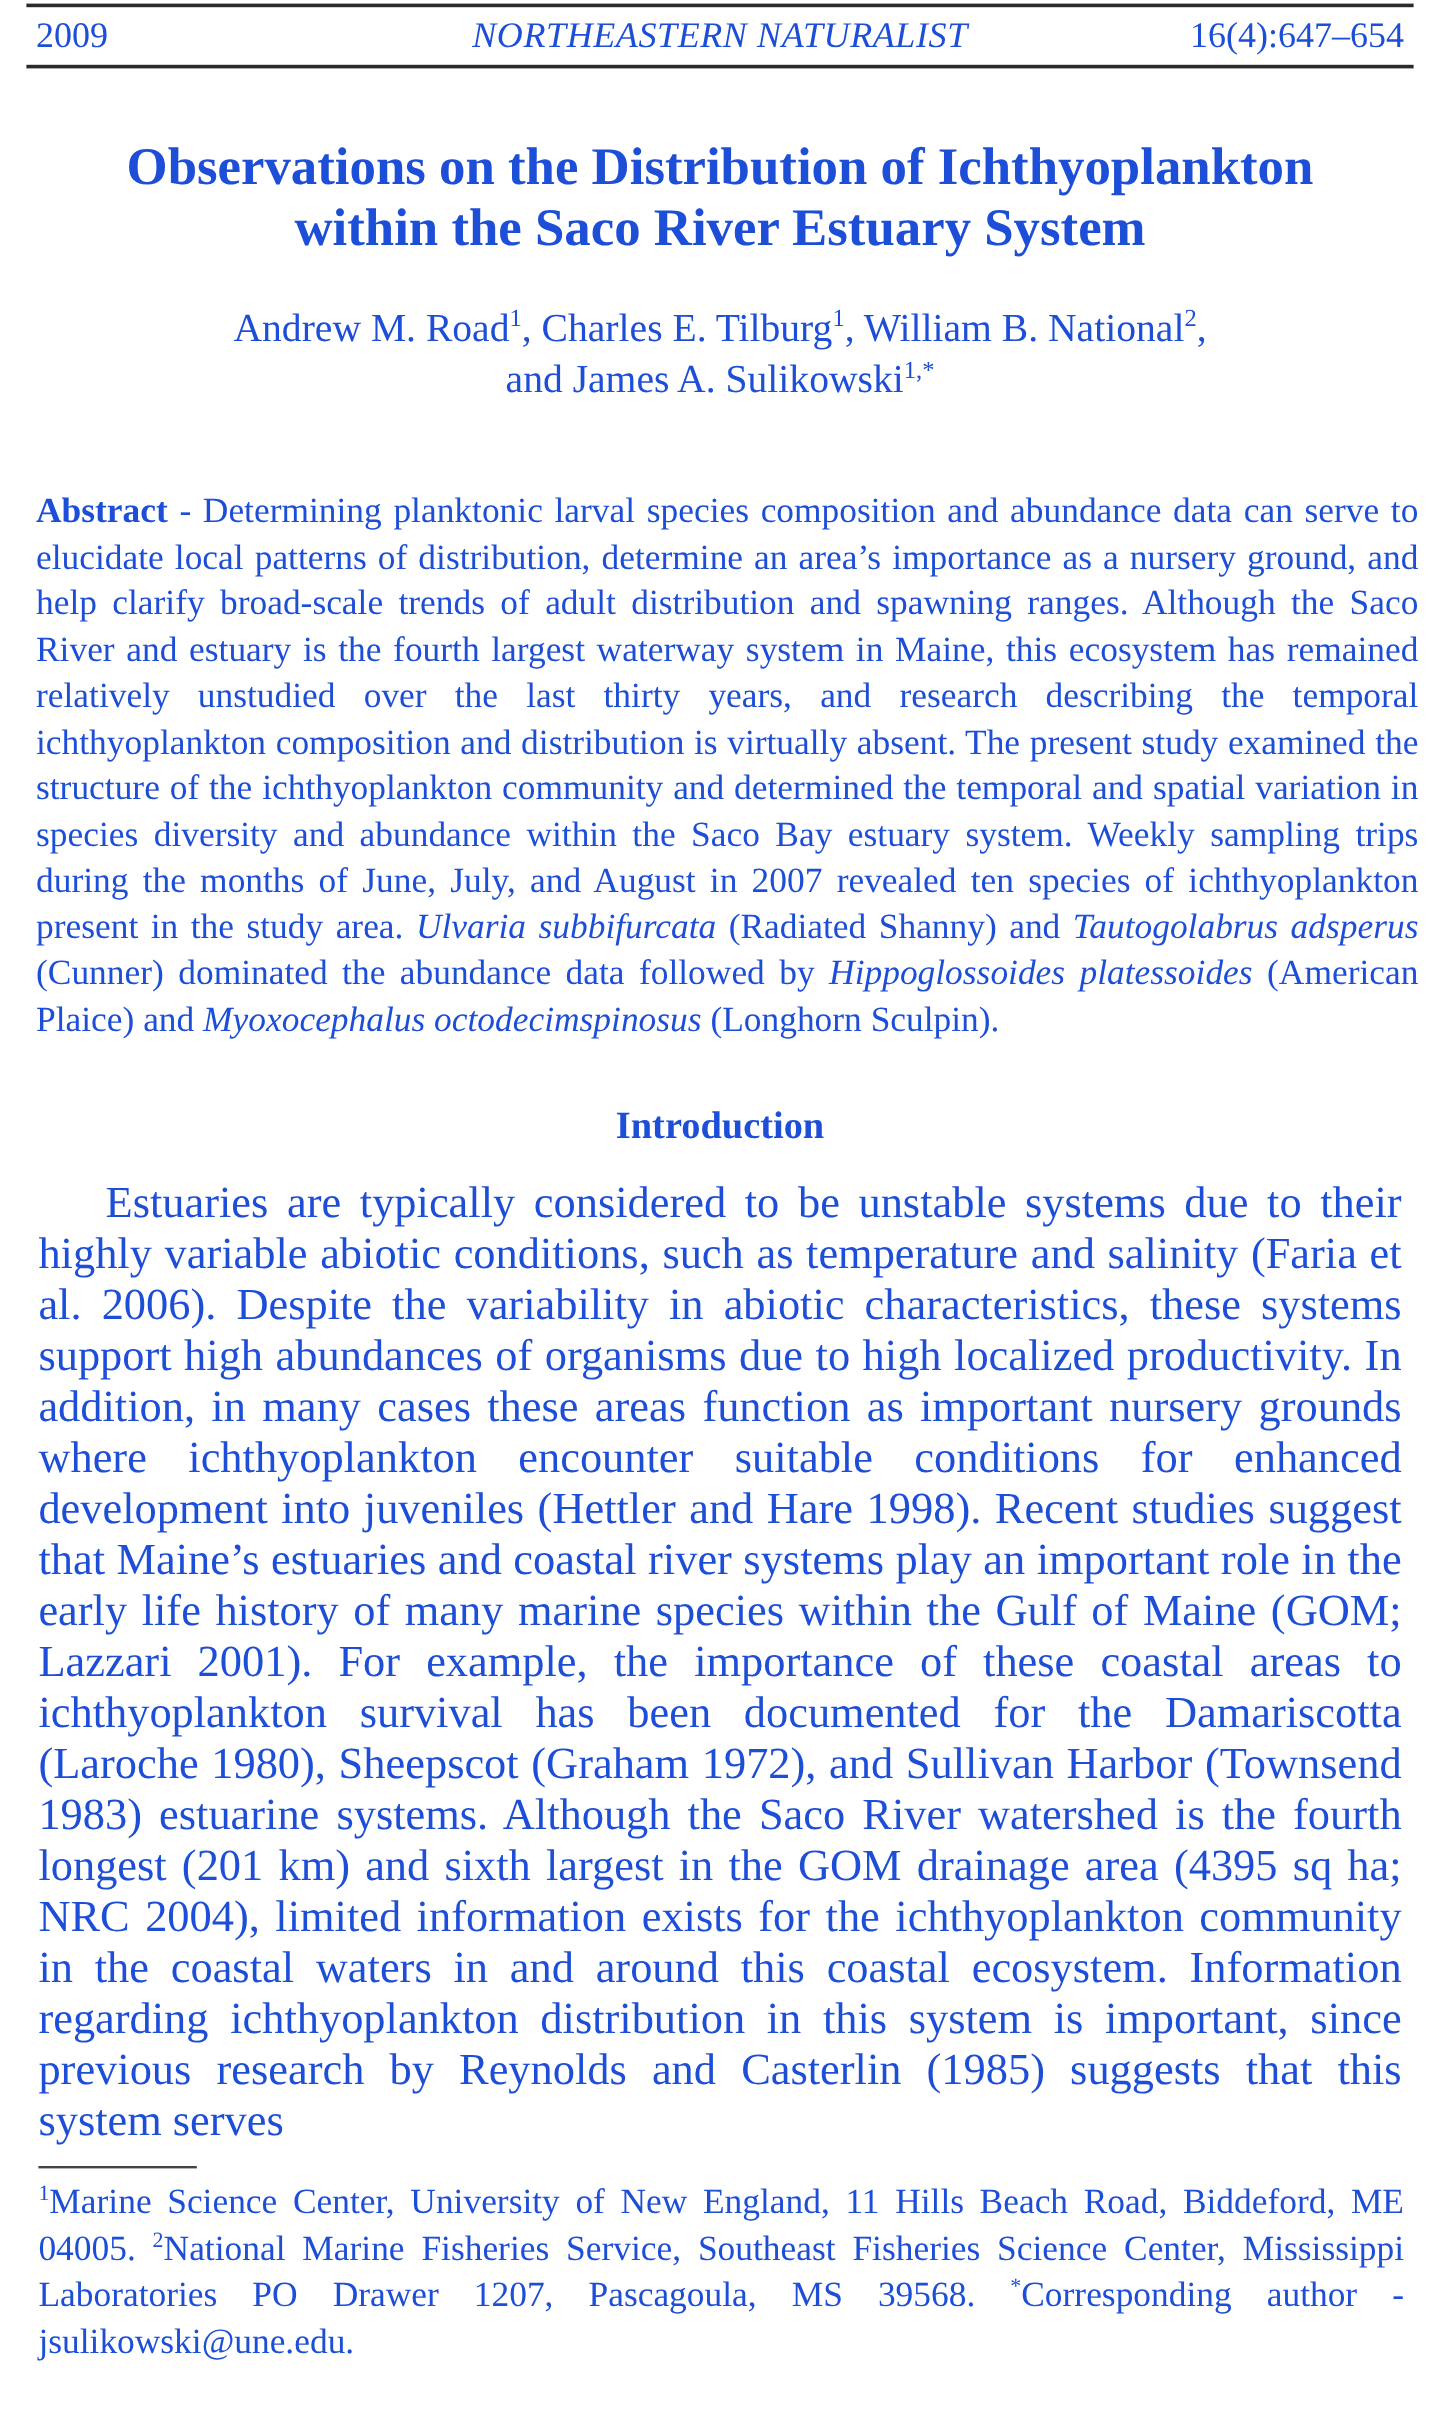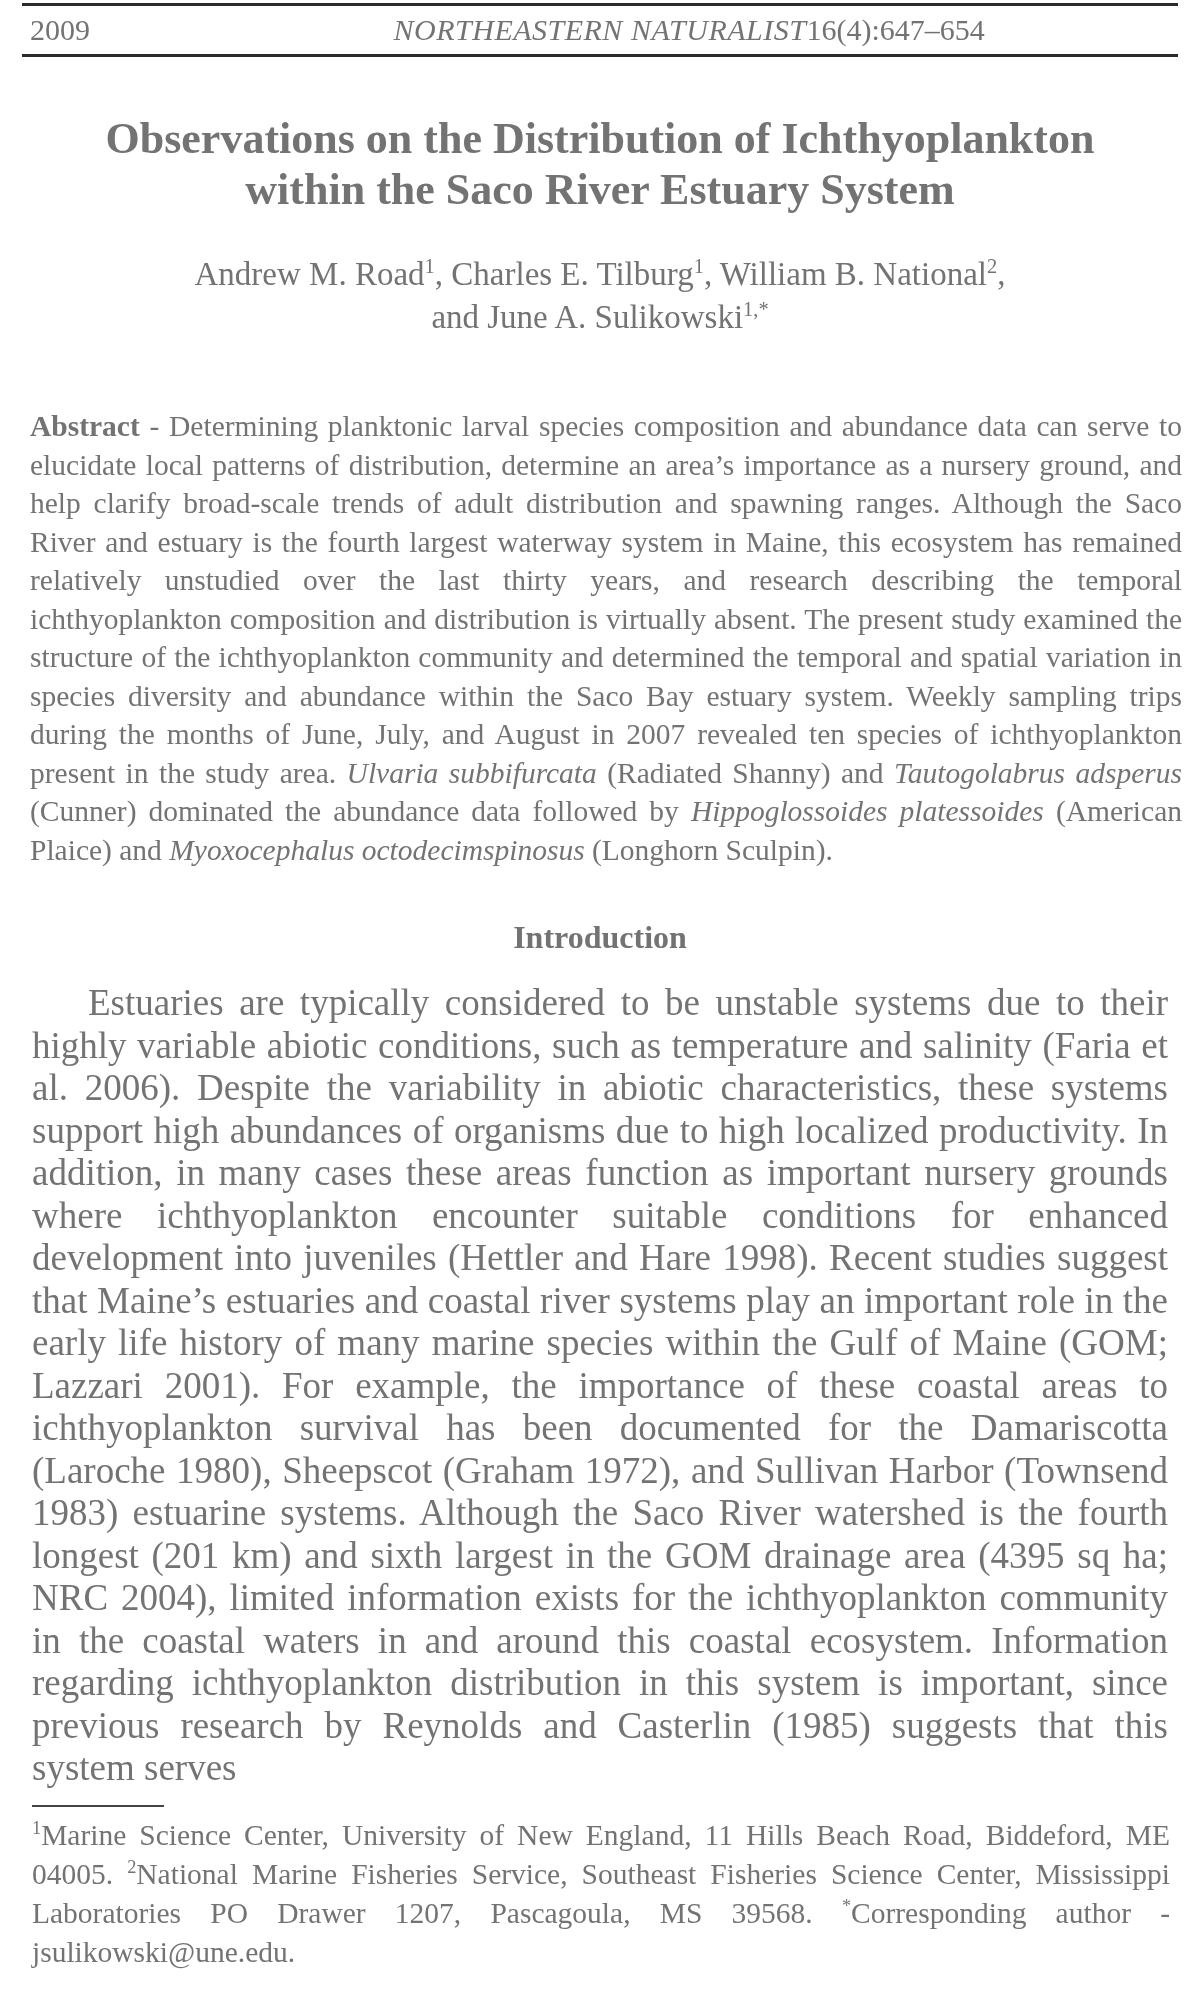--- a/index.html
+++ b/index.html
@@ -1,42 +1,42 @@
 <!DOCTYPE html>
 <html><head>
 <meta charset="utf-8">
 <style>
   html, body { margin: 0; padding: 0; background: #ffffff; }
   .page {
     position: relative;
     width: 1200px;
     height: 2010px;
     background: #ffffff;
-    color: #737373;
+    color: #1d4ed8;
     font-family: "Liberation Serif", "DejaVu Serif", serif;
     overflow: hidden;
     box-sizing: border-box;
   }
   .rule {
     border: 0;
     border-top: 3px solid #2b2b2b;
     margin: 0 22px;
   }
   .rule-top { margin-top: 3px; }
   .header-row {
     display: grid;
     grid-template-columns: 1fr auto 1fr;
     align-items: center;
     margin: 0 30px;
     height: 48px;
     font-size: 30px;
   }
   .header-year { text-align: left; }
   .journal-name { text-align: right; font-style: italic; letter-spacing: 0.5px; }
-  .header-citation { text-align: left; }
+  .header-citation { text-align: right; }
   .title {
     margin: 56px 40px 0 40px;
     text-align: center;
     font-weight: bold;
     font-size: 44px;
     line-height: 51px;
   }
   .authors {
     margin: 38px 40px 0 40px;
     text-align: center;
@@ -97,21 +97,21 @@
 
   <hr class="rule">
 
   <h1 class="title">
     <span>Observations on the Distribution of Ichthyoplankton</span><br>
     <span>within the Saco River Estuary System</span>
   </h1>
 
   <div class="authors">
     <div><span>Andrew M. Road</span><sup>1</sup><span>, Charles E. Tilburg</span><sup>1</sup><span>, William B. National</span><sup>2</sup><span>,</span></div>
-    <div><span>and June A. Sulikowski</span><sup>1,*</sup></div>
+    <div><span>and James A. Sulikowski</span><sup>1,*</sup></div>
   </div>
 
   <p class="abstract"><span class="run-b">Abstract</span><span> - Determining planktonic larval species composition and abundance data can serve to elucidate local patterns of distribution, determine an area’s importance as a nursery ground, and help clarify broad-scale trends of adult distribution and spawning ranges. Although the Saco River and estuary is the fourth largest waterway system in Maine, this ecosystem has remained relatively unstudied over the last thirty years, and research describing the temporal ichthyoplankton composition and distribution is virtually absent. The present study examined the structure of the ichthyoplankton community and determined the temporal and spatial variation in species diversity and abundance within the Saco Bay estuary system. Weekly sampling trips during the months of June, July, and August in 2007 revealed ten species of ichthyoplankton present in the study area. </span><span class="run-i">Ulvaria subbifurcata</span><span> (Radiated Shanny) and </span><span class="run-i">Tautogolabrus adsperus</span><span> (Cunner) dominated the abundance data followed by </span><span class="run-i">Hippoglossoides platessoides</span><span> (American Plaice) and </span><span class="run-i">Myoxocephalus octodecimspinosus</span><span> (Longhorn Sculpin).</span></p>
 
   <h2 class="section-heading">Introduction</h2>
 
   <p class="body-paragraph">Estuaries are typically considered to be unstable systems due to their highly variable abiotic conditions, such as temperature and salinity (Faria et al. 2006). Despite the variability in abiotic characteristics, these systems support high abundances of organisms due to high localized productivity. In addition, in many cases these areas function as important nursery grounds where ichthyoplankton encounter suitable conditions for enhanced development into juveniles (Hettler and Hare 1998). Recent studies suggest that Maine’s estuaries and coastal river systems play an important role in the early life history of many marine species within the Gulf of Maine (GOM; Lazzari 2001). For example, the importance of these coastal areas to ichthyoplankton survival has been documented for the Damariscotta (Laroche 1980), Sheepscot (Graham 1972), and Sullivan Harbor (Townsend 1983) estuarine systems. Although the Saco River watershed is the fourth longest (201 km) and sixth largest in the GOM drainage area (4395 sq ha; NRC 2004), limited information exists for the ichthyoplankton community in the coastal waters in and around this coastal ecosystem. Information regarding ichthyoplankton distribution in this system is important, since previous research by Reynolds and Casterlin (1985) suggests that this system serves</p>
 
   <hr class="footnote-divider">
 

